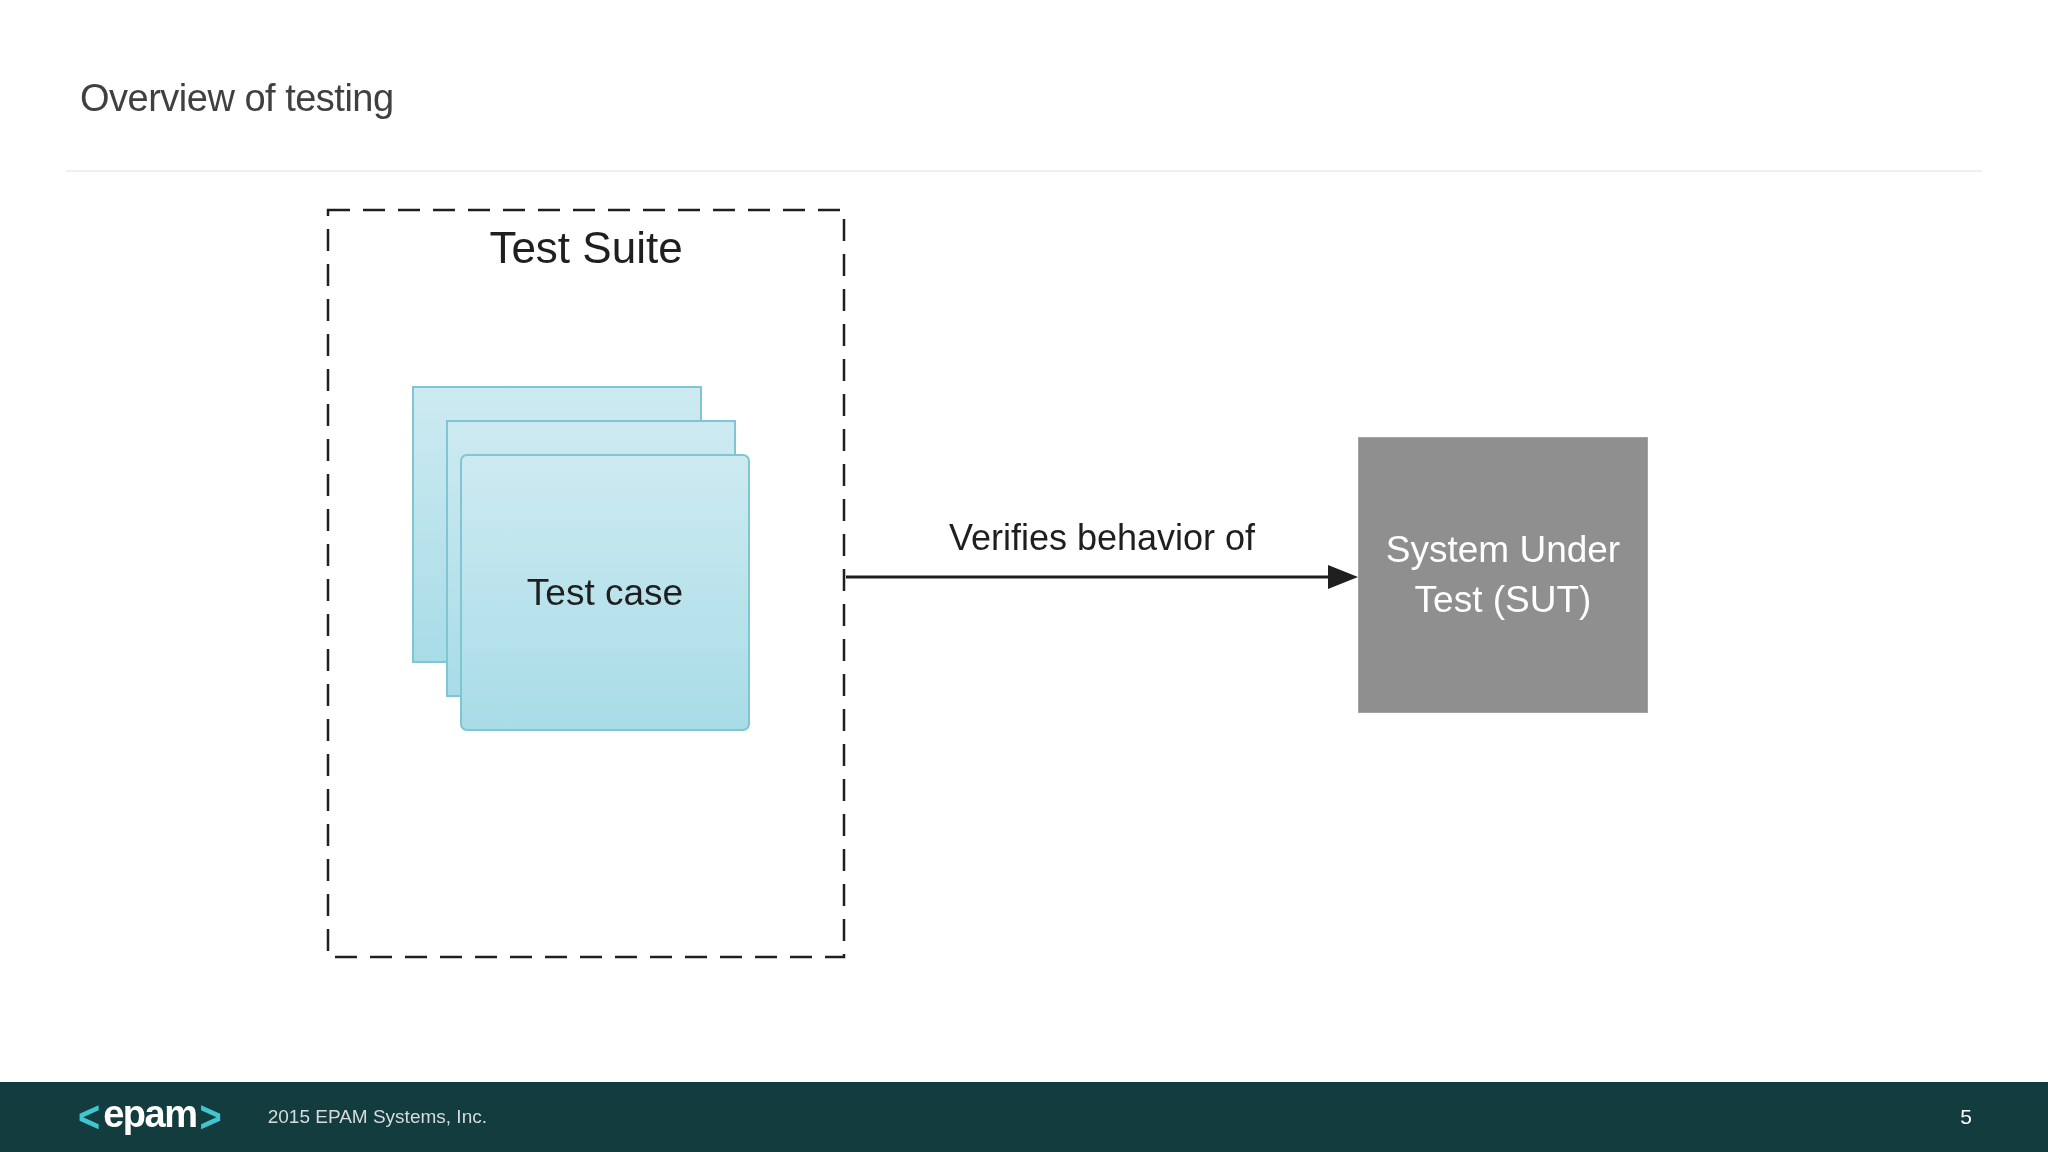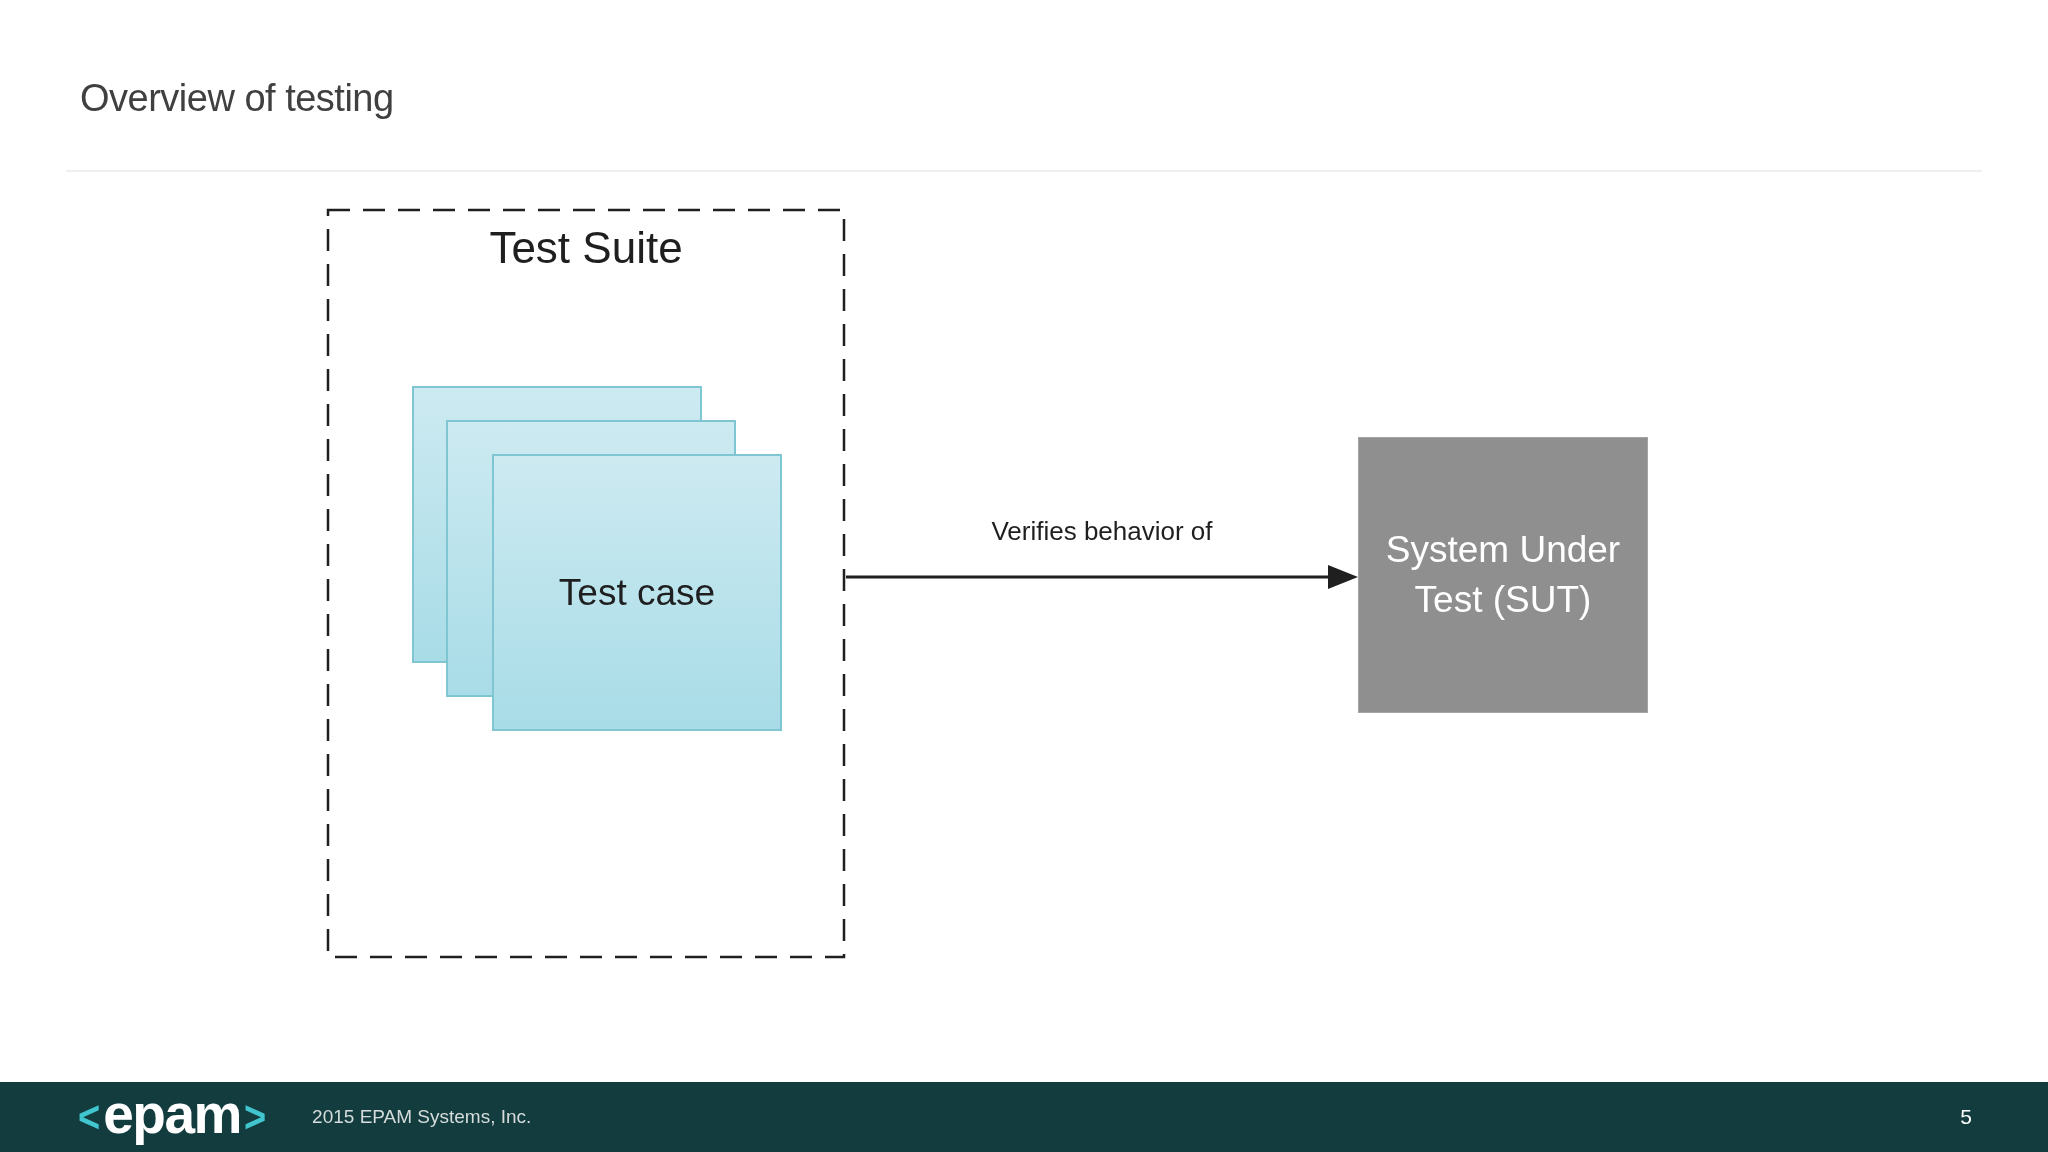--- a/index.html
+++ b/index.html
@@ -58,36 +58,37 @@
     height: 277px;
     box-sizing: border-box;
     background: linear-gradient(180deg,
       var(--test-case-fill-top, #cdeaf1) 0%,
       var(--test-case-fill-bottom, #a8dce7) 100%);
     border: 2px solid var(--test-case-border, #7fc5d2);
   }
   .test-case-card.back   { left: 412px; top: 386px; }
   .test-case-card.middle { left: 446px; top: 420px; }
   .test-case-card.front  {
-    left: 492px; top: 454px;
+    left: 460px; top: 454px;
     display: flex;
     align-items: center;
     justify-content: center;
+    border-radius: 7px;
   }
   .test-case-label {
     font-size: 37px;
     color: var(--diagram-text, #1f1f1f);
   }
   .arrow-label {
     position: absolute;
     left: 846px;
     top: 516px;
     width: 512px;
     text-align: center;
-    font-size: 26px;
+    font-size: 36px;
     line-height: 1.2;
     color: var(--diagram-text, #1f1f1f);
     white-space: nowrap;
   }
   .sut-box {
     position: absolute;
     left: 1358px;
     top: 437px;
     width: 290px;
     height: 276px;
@@ -122,21 +123,21 @@
     line-height: 1;
     user-select: none;
   }
   .epam-logo .bracket {
     font-size: 38px;
     font-weight: 700;
     color: var(--logo-accent, #41c6d0);
     transform: scaleY(1.15);
   }
   .epam-logo .wordmark {
-    font-size: 55px;
+    font-size: 38px;
     font-weight: 700;
     letter-spacing: -1.5px;
     color: #ffffff;
     margin: 0 3px 6px 3px;
   }
   .footer-copyright {
     margin-left: 46px;
     font-size: 19px;
     color: #d6dcdc;
   }

